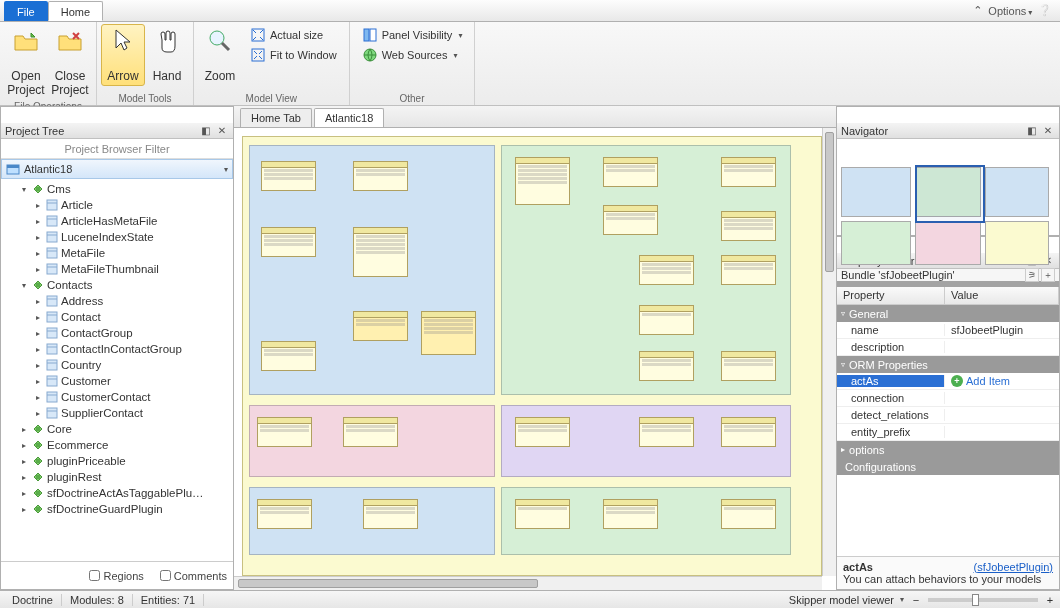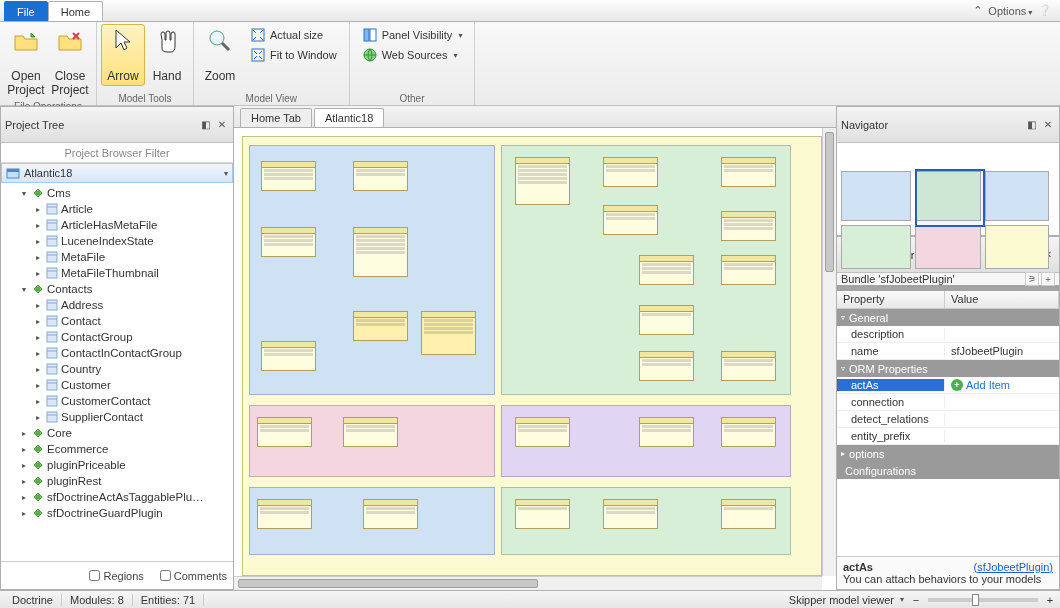--- a/index.html
+++ b/index.html
@@ -24,21 +24,21 @@
 .ribbon-btn .ico { width: 28px; height: 28px; display: flex; align-items: center; justify-content: center; font-size: 22px; }
 .ribbon-btn .txt { font-size: 12px; text-align: center; line-height: 14px; margin-top: 14px; }
 .ribbon-small { display: flex; align-items: center; gap: 4px; padding: 1px 4px; font-size: 11px; cursor: default; height: 18px; }
 .ribbon-small .sico { width: 16px; height: 16px; display: inline-flex; align-items: center; justify-content: center; font-size: 12px; }
 .ribbon-col { display: flex; flex-direction: column; justify-content: flex-start; padding: 2px 4px; gap: 2px; }
 .chev { font-size: 8px; color: #555; margin-left: 2px; }
 
 
 .main { flex: 1; display: flex; min-height: 0; }
 .panel { display: flex; flex-direction: column; border: 1px solid #b0b0b0; background: #fff; }
-.panel-header { display: flex; align-items: center; height: 36px; background: linear-gradient(#f4f4f4,#e0e0e0); border-bottom: 1px solid #c0c0c0; font-size: 11px; padding: 0 4px; }
+.panel-header { display: flex; align-items: center; height: 16px; background: linear-gradient(#f4f4f4,#e0e0e0); border-bottom: 1px solid #c0c0c0; font-size: 11px; padding: 0 4px; margin-top: 16px; }
 .panel-header .spacer { flex: 1; }
 .panel-header .pico { width: 14px; height: 14px; display: inline-flex; align-items:center; justify-content:center; font-size: 10px; color: #555; cursor: default; margin-left: 2px; }
 
 
 .proj-tree { width: 234px; }
 .pt-filter { height: 20px; text-align: center; color: #888; border-bottom: 1px solid #ddd; line-height: 20px; font-size: 11px; }
 .pt-root { height: 20px; display: flex; align-items: center; gap: 4px; background: linear-gradient(#f0f6fd,#d4e6f9); border: 1px solid #a8c8e8; padding: 0 4px; font-size: 11px; }
 .tree { flex: 1; overflow: hidden; padding: 2px 0; font-size: 11.5px; }
 .tree-row { display: flex; align-items: center; height: 16px; padding-left: 4px; gap: 2px; cursor: default; }
 .tw { width: 10px; text-align: center; color: #555; font-size: 8px; }
@@ -675,26 +675,26 @@
       </div>
       <div class="prop-grid-head">
         <div class="pgh-prop">Property</div>
         <div class="pgh-val">Value</div>
       </div>
       <div class="prop-section">
           <span class="tw2">▿</span>
           <span>General</span>
         </div>
       <div class="prop-row">
+          <div class="pn">name</div>
+          <div class="pv">sfJobeetPlugin</div>
+        </div>
+      <div class="prop-row">
           <div class="pn">description</div>
           <div class="pv"></div>
-        </div>
-      <div class="prop-row">
-          <div class="pn">name</div>
-          <div class="pv">sfJobeetPlugin</div>
         </div>
       <div class="prop-section">
           <span class="tw2">▿</span>
           <span>ORM Properties</span>
         </div>
       <div class="prop-row selected">
         <div class="pn">actAs</div>
         <div class="pv">
             <span class="add-item">
               <span class="plus">+</span>

